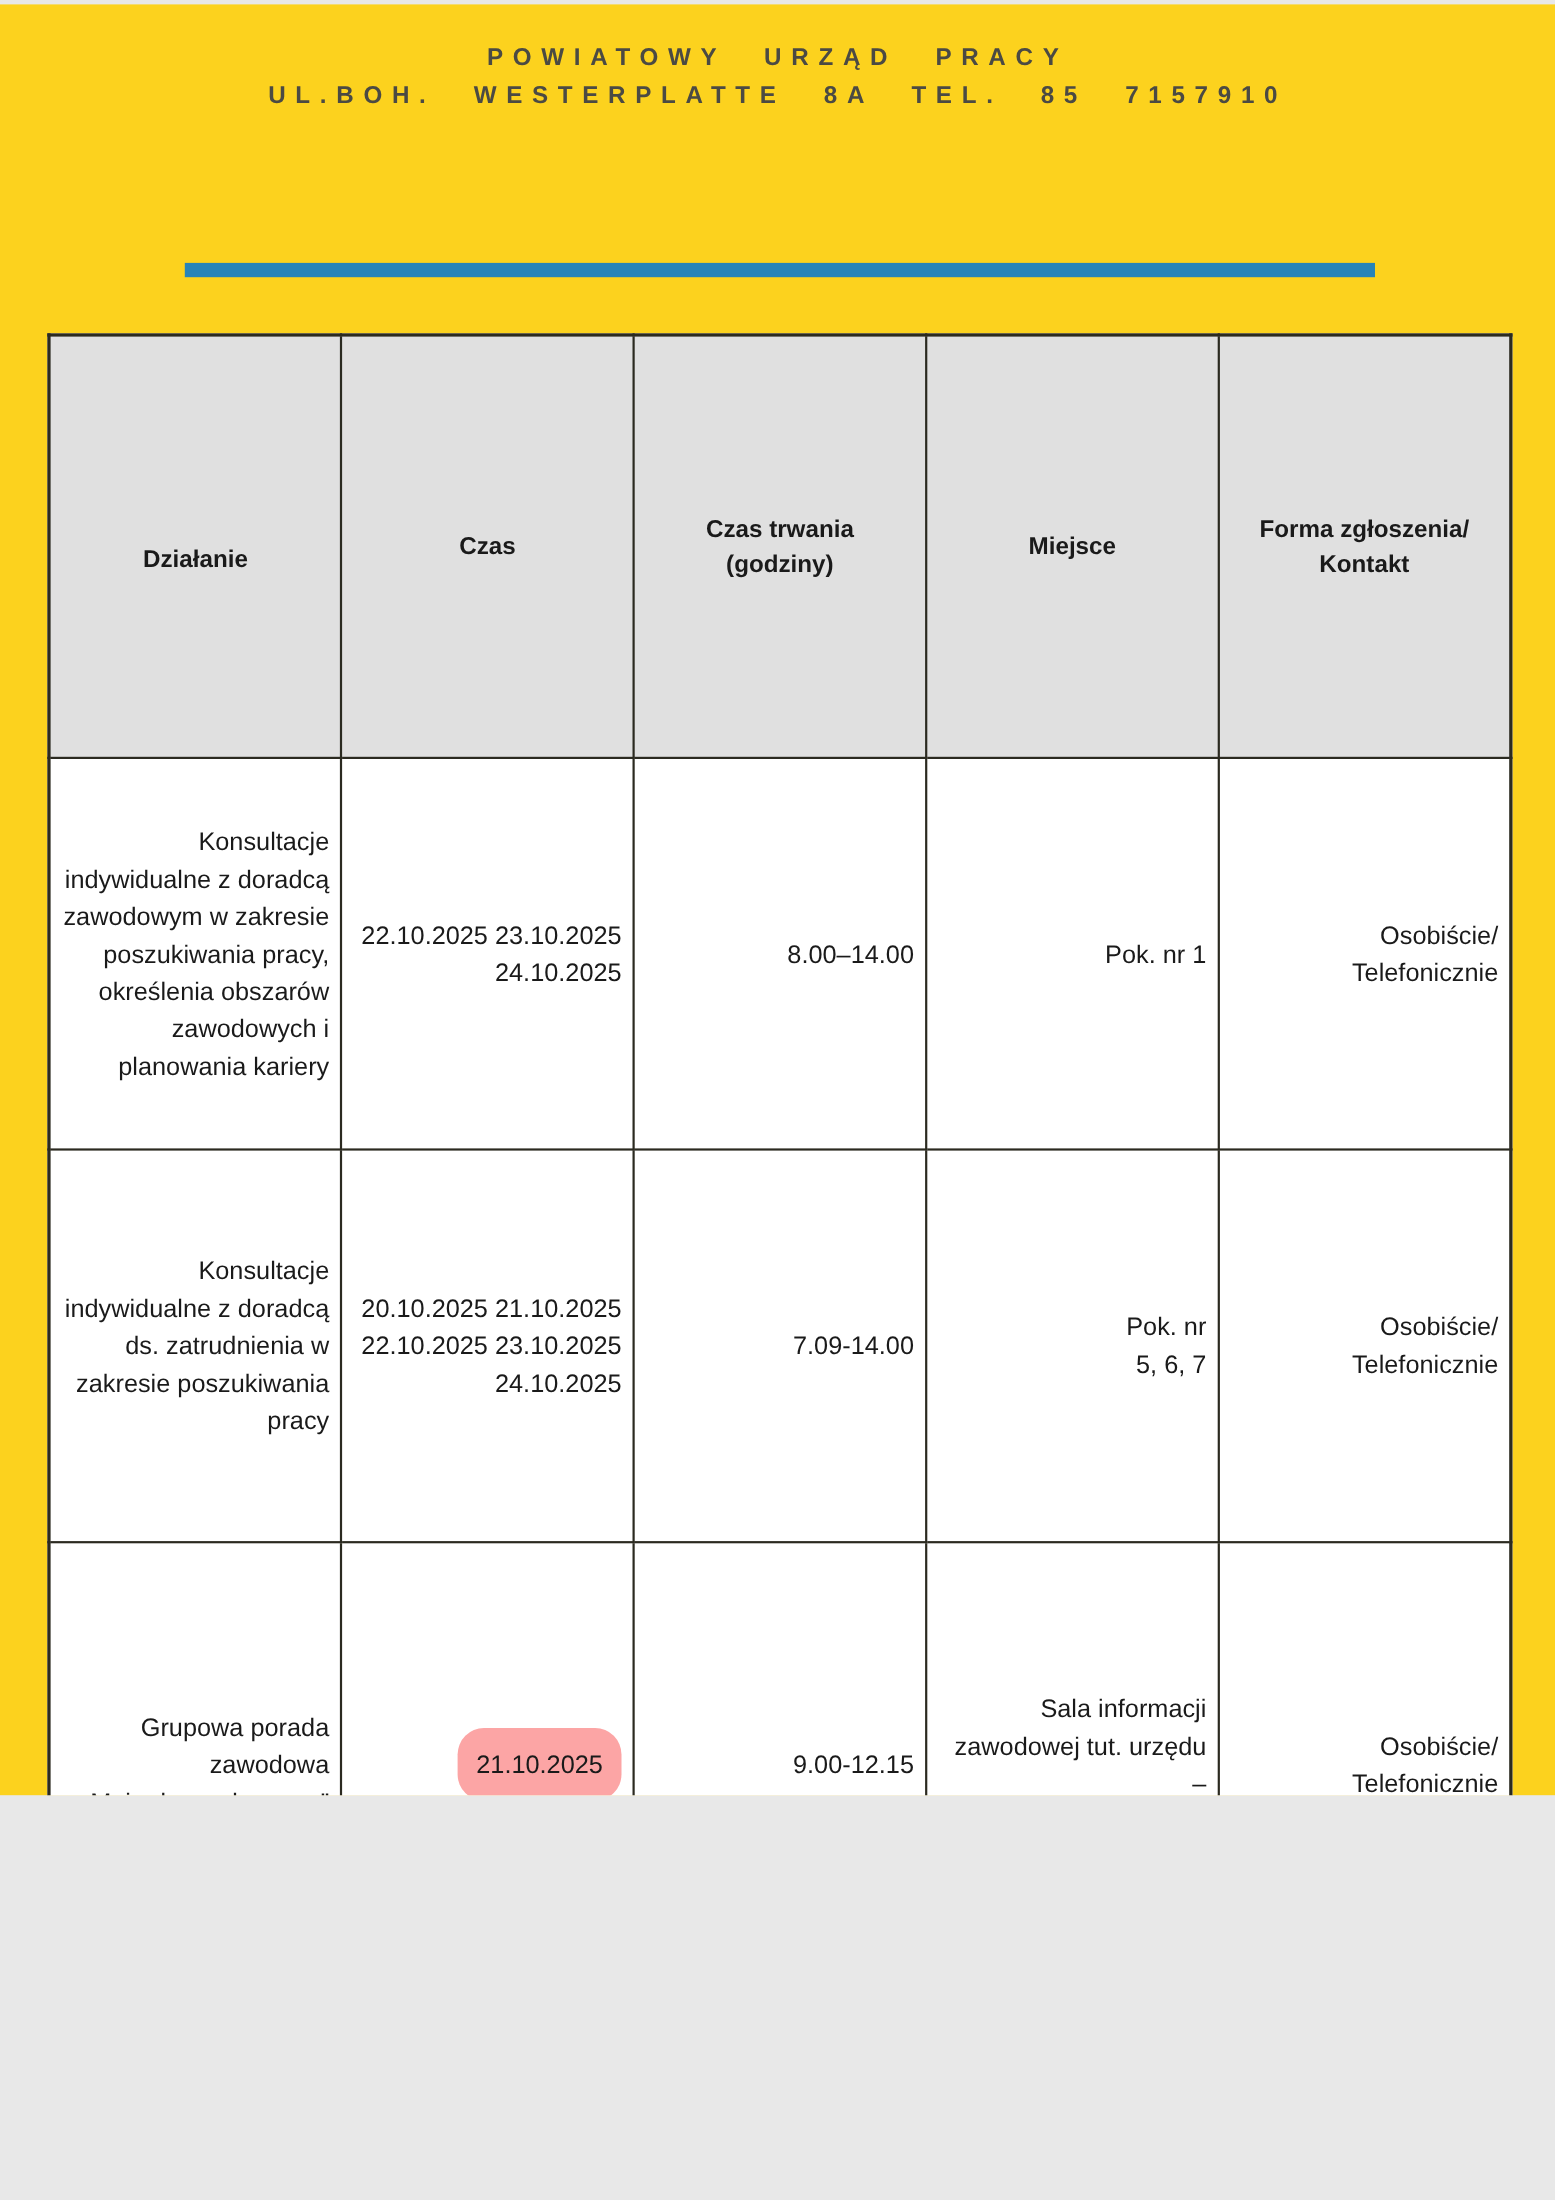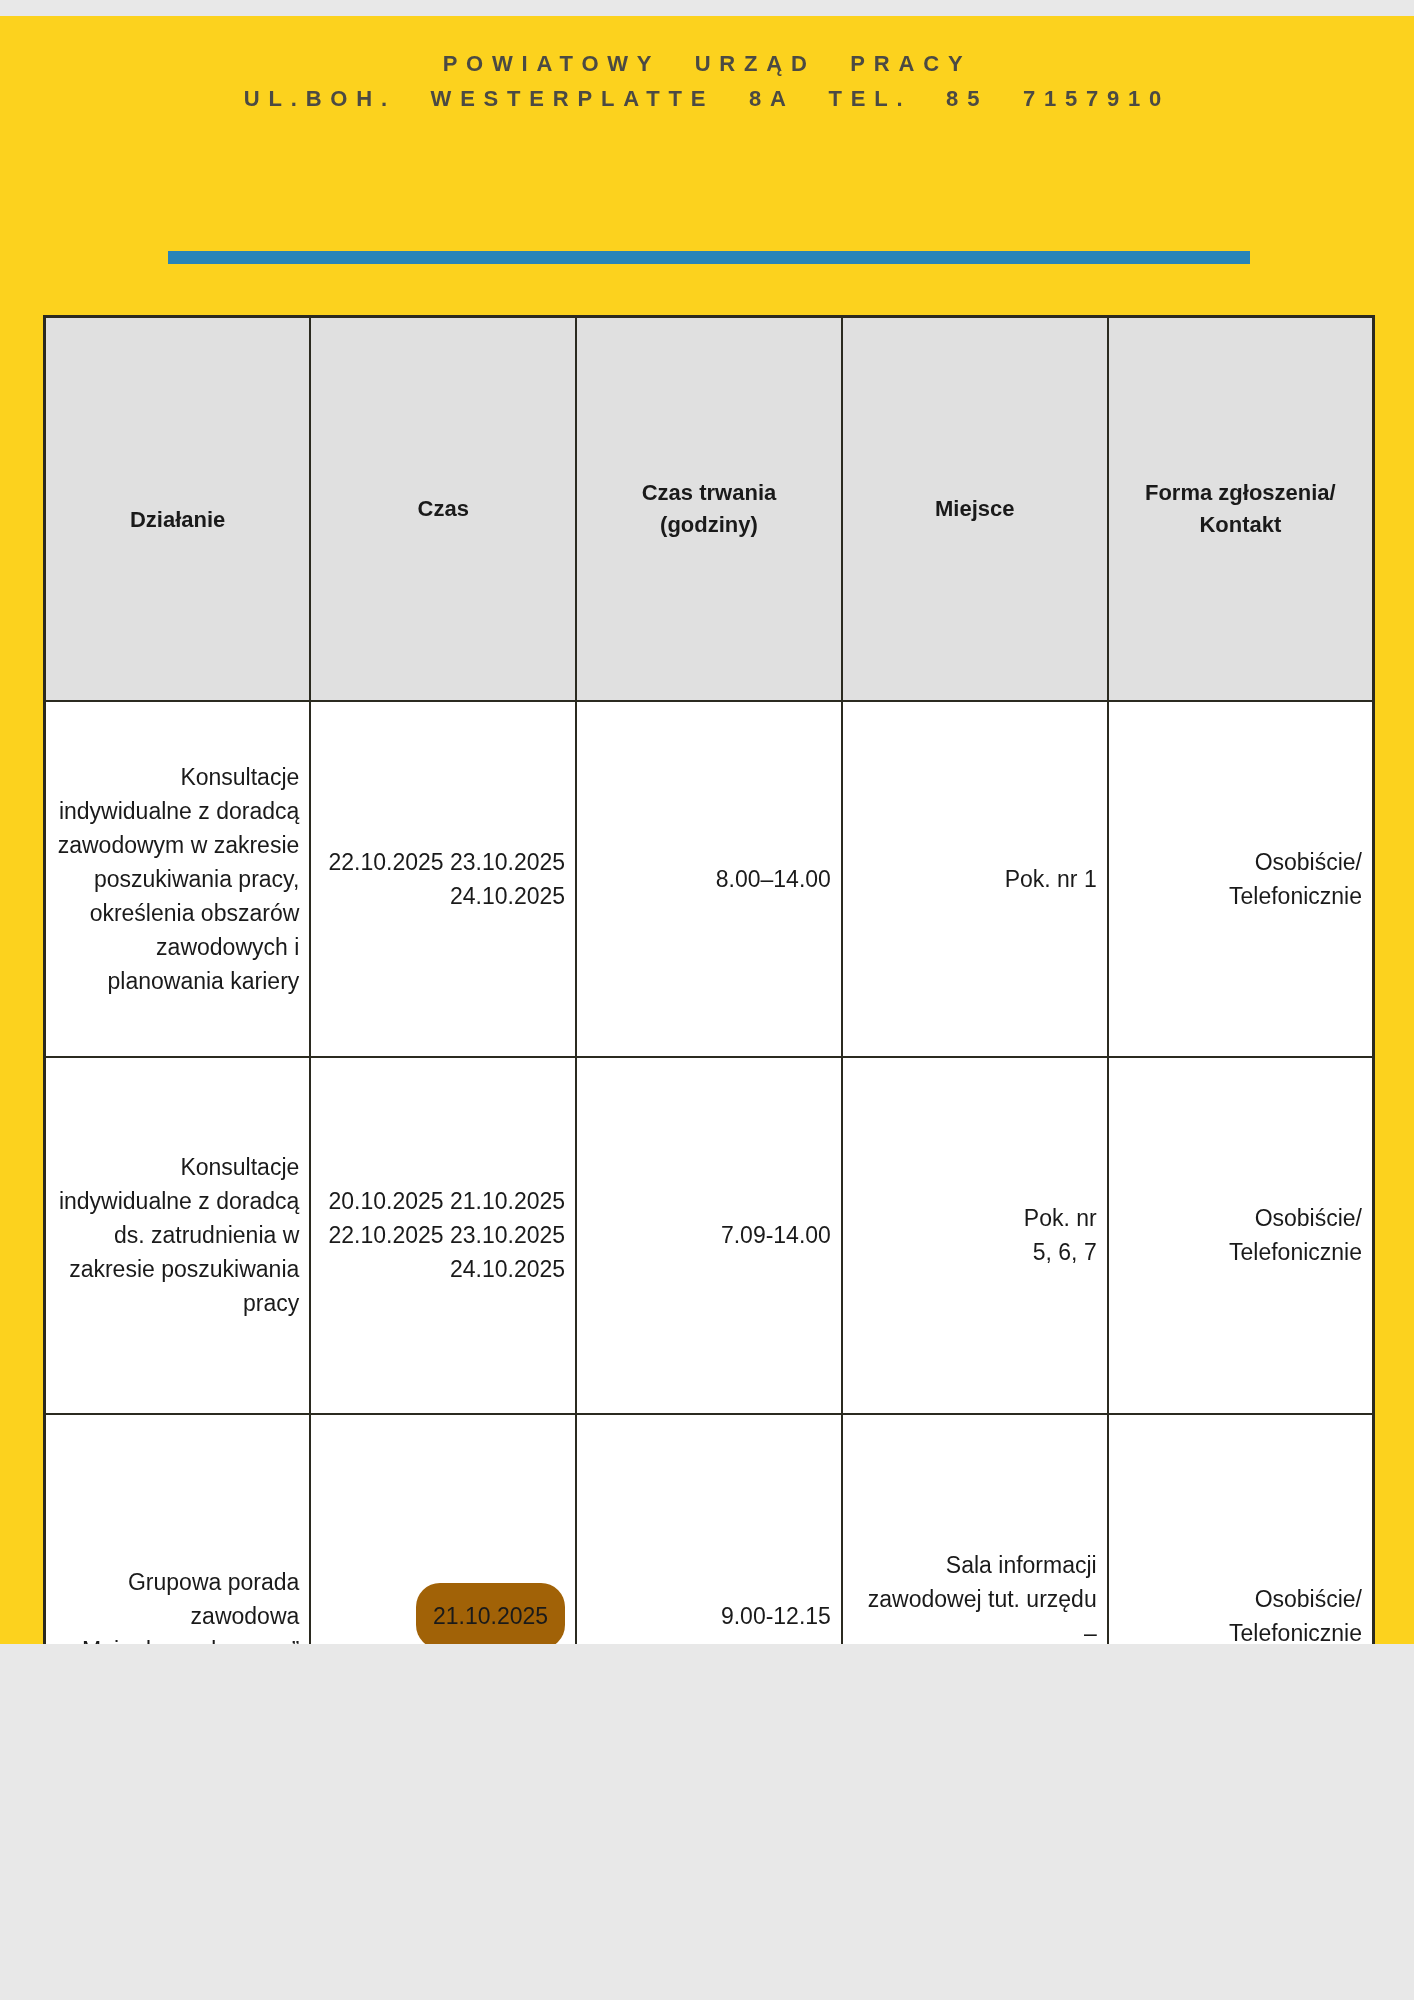--- a/index.html
+++ b/index.html
@@ -4,21 +4,21 @@
 <style>
   * { margin: 0; padding: 0; box-sizing: border-box; }
   html, body { background: #e8e8e8; }
   .page {
     position: relative;
     width: 1414px;
     height: 1628px;
     background: #FCD21E;
     font-family: "Liberation Sans", "DejaVu Sans", sans-serif;
     overflow: hidden;
-    margin: 16px auto;
+    margin: 4px auto;
   }
   .top-header {
     position: absolute;
     top: 30px;
     left: 0;
     width: 100%;
     text-align: center;
     color: #4B4A43;
     font-weight: bold;
     font-size: 22px;
@@ -68,21 +68,21 @@
     font-weight: normal;
     font-size: 23px;
     line-height: 34px;
     text-align: right;
   }
   .row-1 { height: 356px; }
   .row-2 { height: 357px; }
   .row-3 { height: 406px; }
   .date-pill {
     display: inline-block;
-    background: #a16207;
+    background: #fca5a5;
     border-radius: 24px;
     padding: 16px 17px;
     white-space: pre-line;
   }
 </style>
 </head>
 <body>
 
 <div class="page">
 

